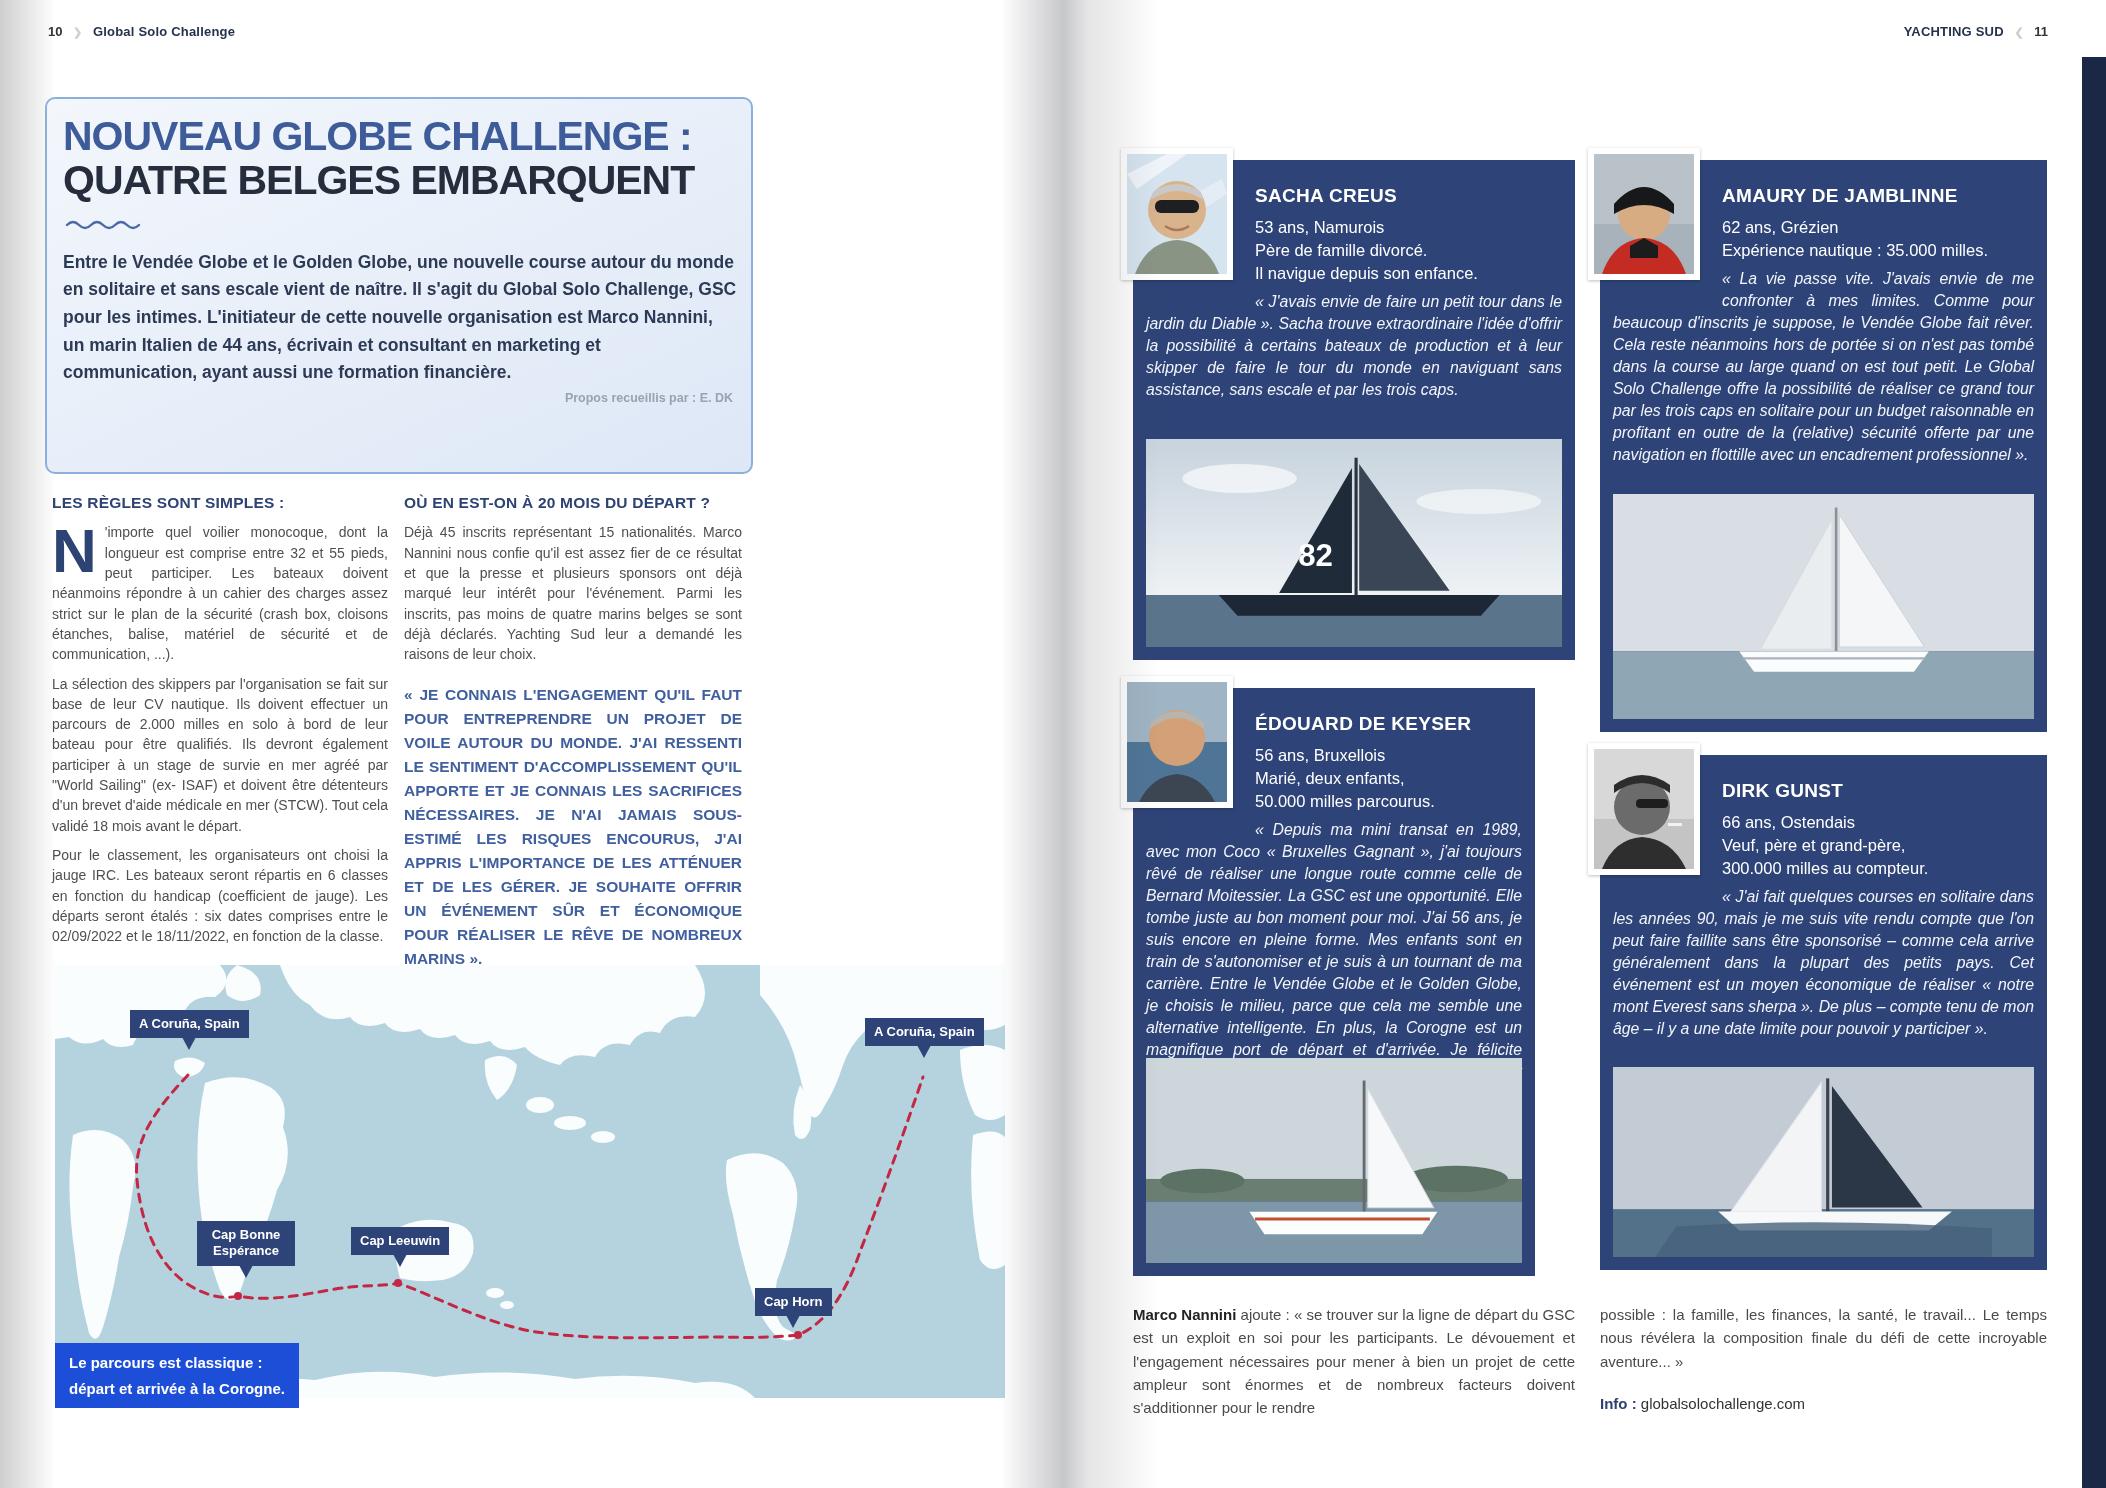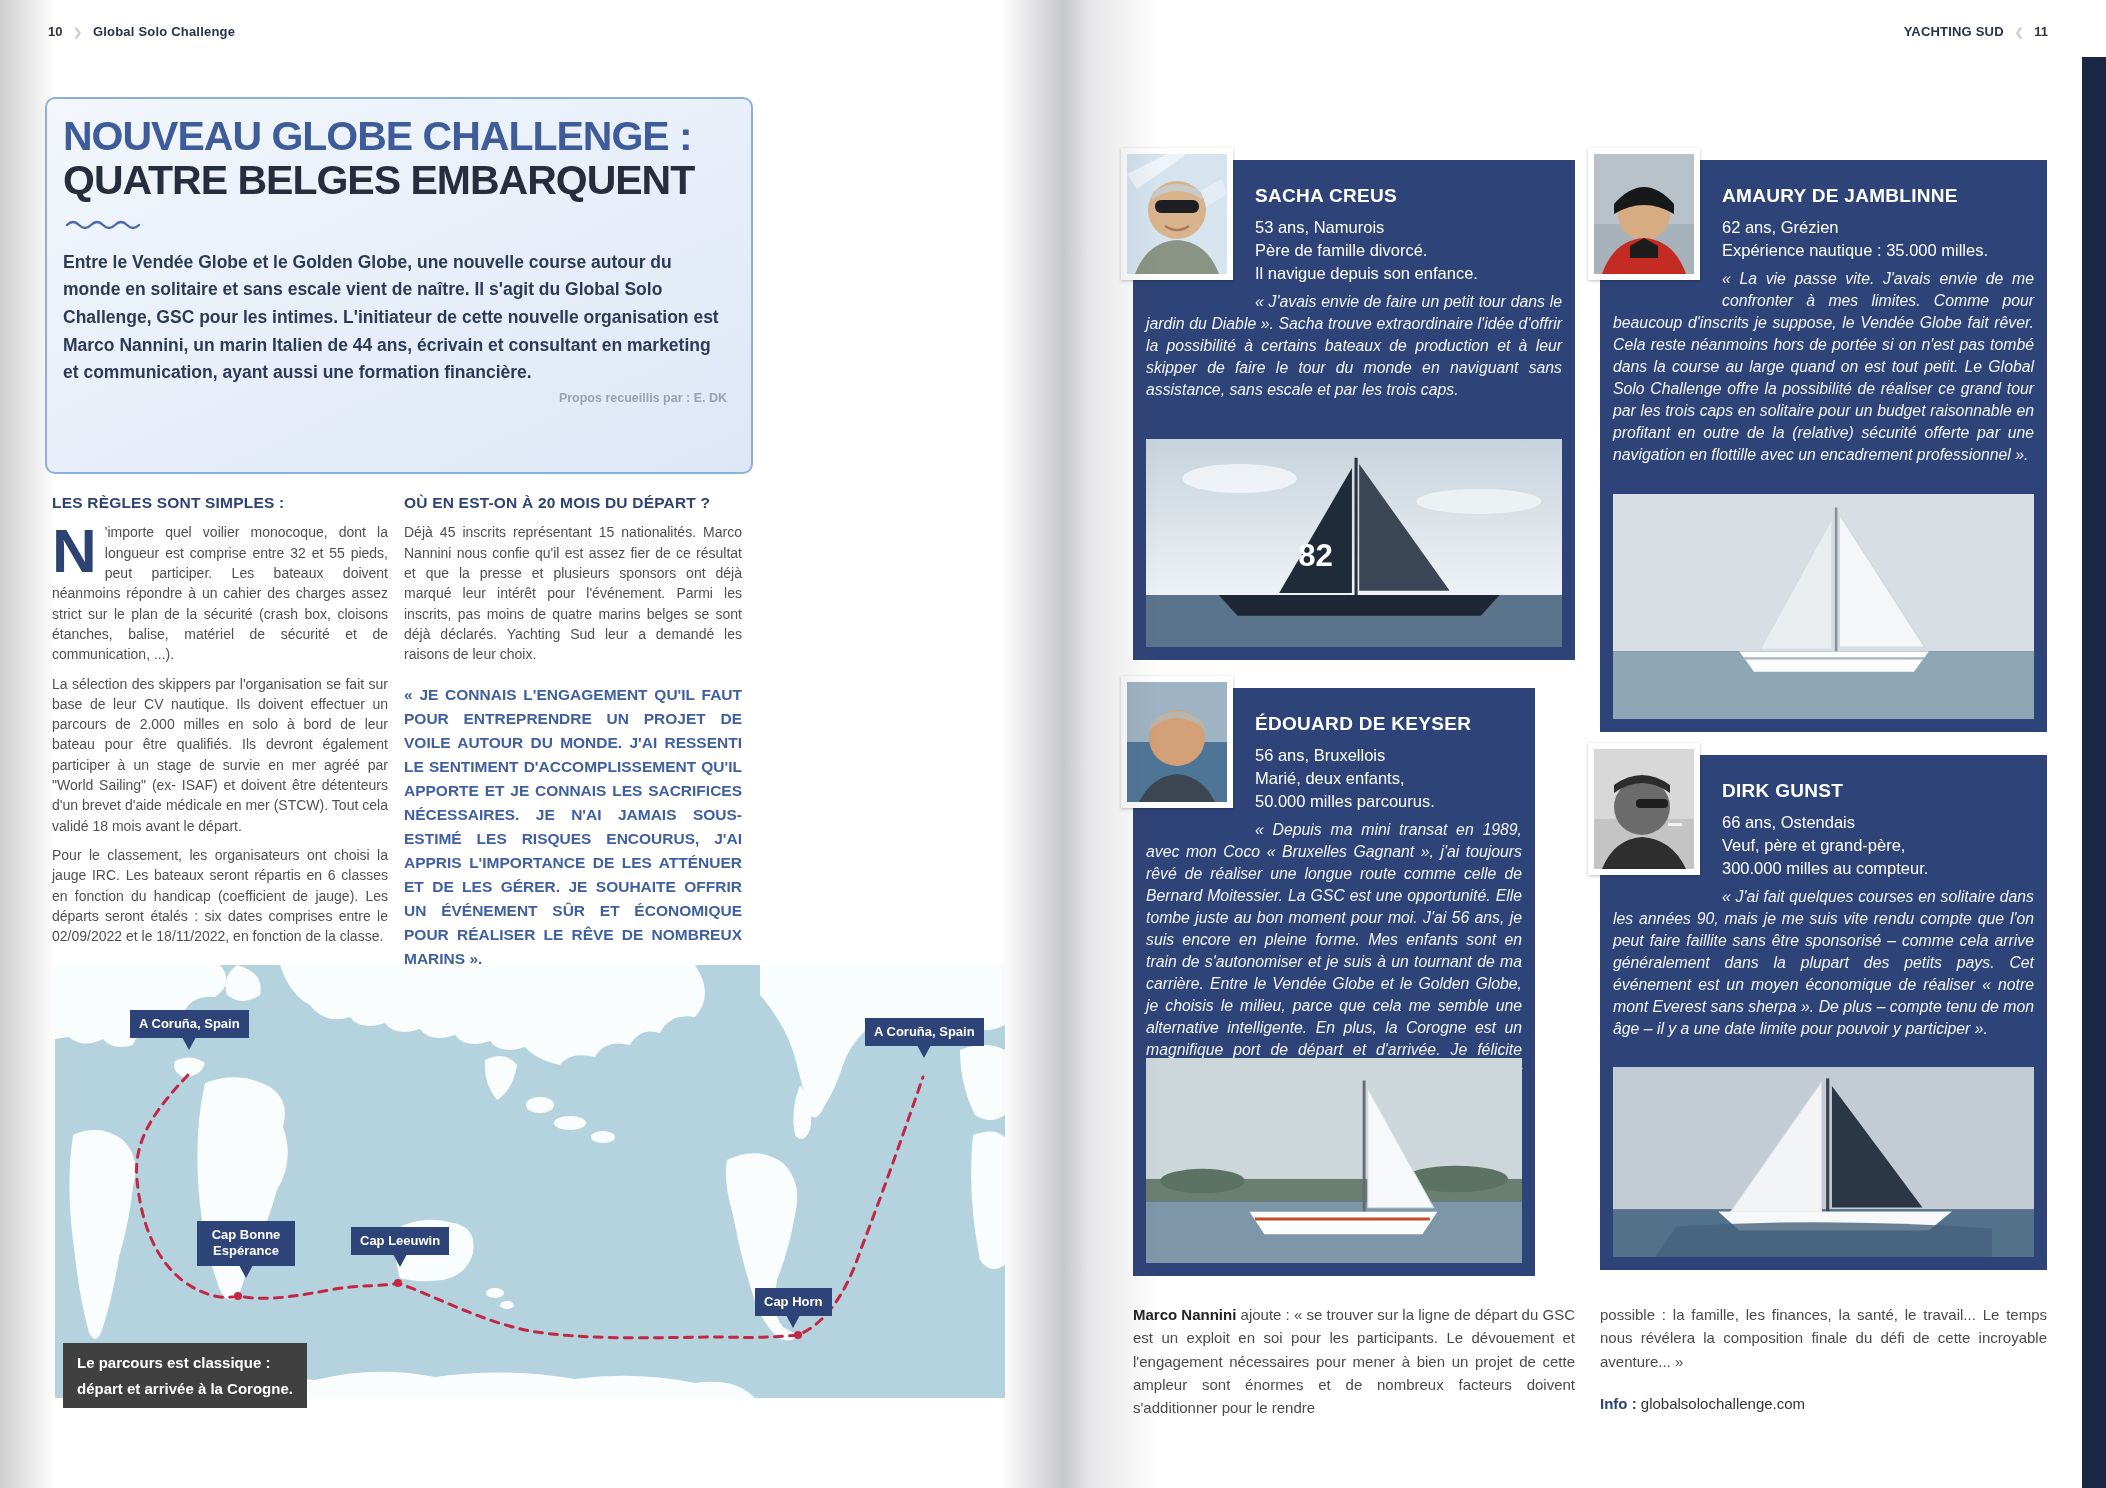--- a/index.html
+++ b/index.html
@@ -15,21 +15,21 @@
   
   .hdr{position:absolute;top:24px;font-size:13px;font-weight:bold;white-space:nowrap;}
   .hdr-left{left:48px;}
   .hdr-right{right:58px;text-align:right;}
   .hdr .pgnum{color:#30333a;}
   .hdr .sep{color:#c9cfd8;font-size:11px;margin:0 7px;}
   .hdr .mag{color:#26324e;letter-spacing:.2px;}
 
   
   .title-box{position:absolute;left:45px;top:97px;width:708px;height:377px;box-sizing:border-box;
-             border:2px solid #8cb0de;border-radius:10px;padding:16px 20px 0 16px;
+             border:2px solid #8cb0de;border-radius:10px;padding:16px 14px 0 16px;
              background:linear-gradient(155deg,#f3f7fc 0%,#e7eef9 55%,#dde7f6 100%);}
   .t1,.t2{font-weight:bold;font-size:41px;line-height:1.07;letter-spacing:-1px;}
   .t1{color:#3d5c99;}
   .t2{color:#262e3d;}
   .squiggle{margin:14px 0 0 2px;}
   .intro{margin:14px 0 0 0;font-size:17.5px;font-weight:bold;color:#2c3a55;line-height:1.58;}
   .byline{margin-top:4px;text-align:right;font-size:12.5px;font-weight:bold;color:#9aa2ad;padding-right:4px;}
 
   
   .col{position:absolute;top:492px;font-size:14px;line-height:1.45;text-align:justify;}
@@ -46,21 +46,21 @@
   .map-pin{position:absolute;background:#2e4377;color:#fff;font-weight:bold;font-size:13px;
            text-align:center;padding:6px 9px;line-height:1.25;white-space:nowrap;}
   .map-pin::after{content:"";position:absolute;left:50%;bottom:-12px;transform:translateX(-50%);
            border:7px solid transparent;border-top:13px solid #2e4377;border-bottom:0;}
   .pin-wrap{white-space:normal;width:80px;}
   .pin-1{left:75px;top:45px;}
   .pin-2{left:810px;top:53px;}
   .pin-3{left:142px;top:256px;}
   .pin-4{left:296px;top:262px;}
   .pin-5{left:700px;top:323px;}
-  .map-caption{position:absolute;left:8px;top:378px;background:#404040;color:#fff;font-weight:bold;
+  .map-caption{position:absolute;left:0;top:378px;background:#1d4ed8;color:#fff;font-weight:bold;
            font-size:15px;line-height:1.7;padding:7px 14px;white-space:pre-line;}
 
   
   .panel{position:absolute;background:#2e4377;color:#fff;box-sizing:border-box;padding:16px 13px;}
   .panel1{left:1133px;top:160px;width:442px;height:500px;}
   .panel2{left:1600px;top:160px;width:447px;height:572px;}
   .panel3{left:1133px;top:688px;width:402px;height:588px;}
   .panel4{left:1600px;top:755px;width:447px;height:515px;}
   .portrait{position:absolute;left:-12px;top:-12px;width:100px;height:120px;border:6px solid #ffffff;
             box-shadow:0 1px 3px rgba(0,0,0,.25);}

